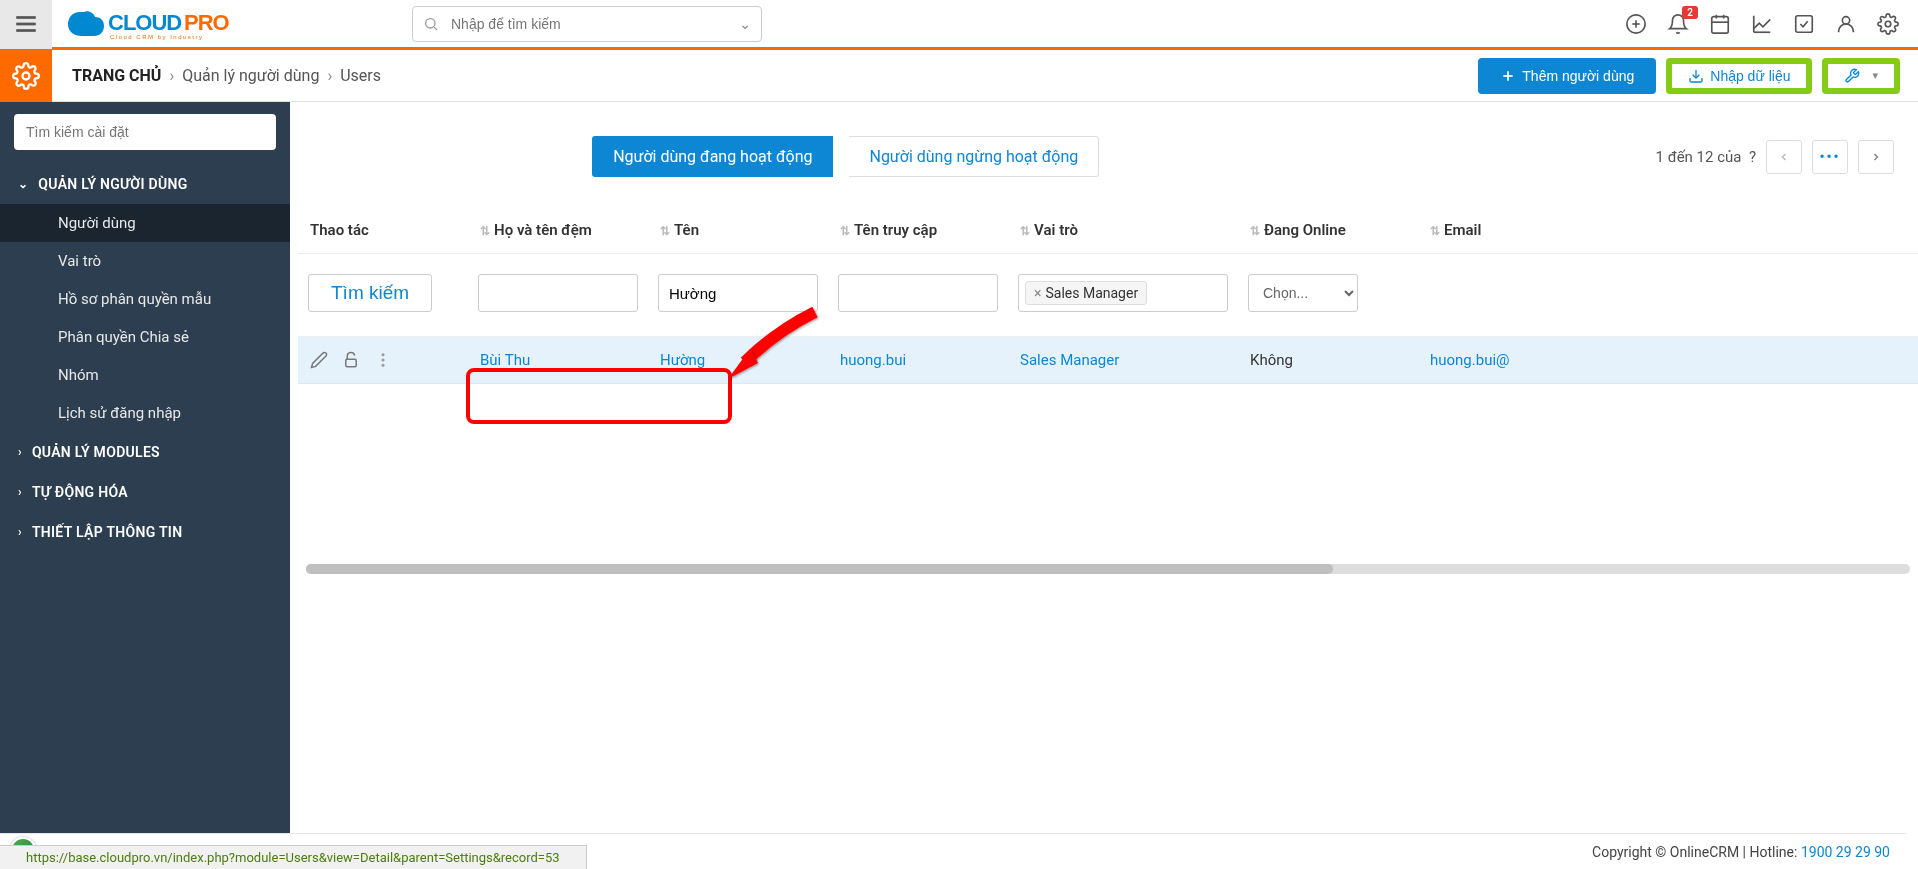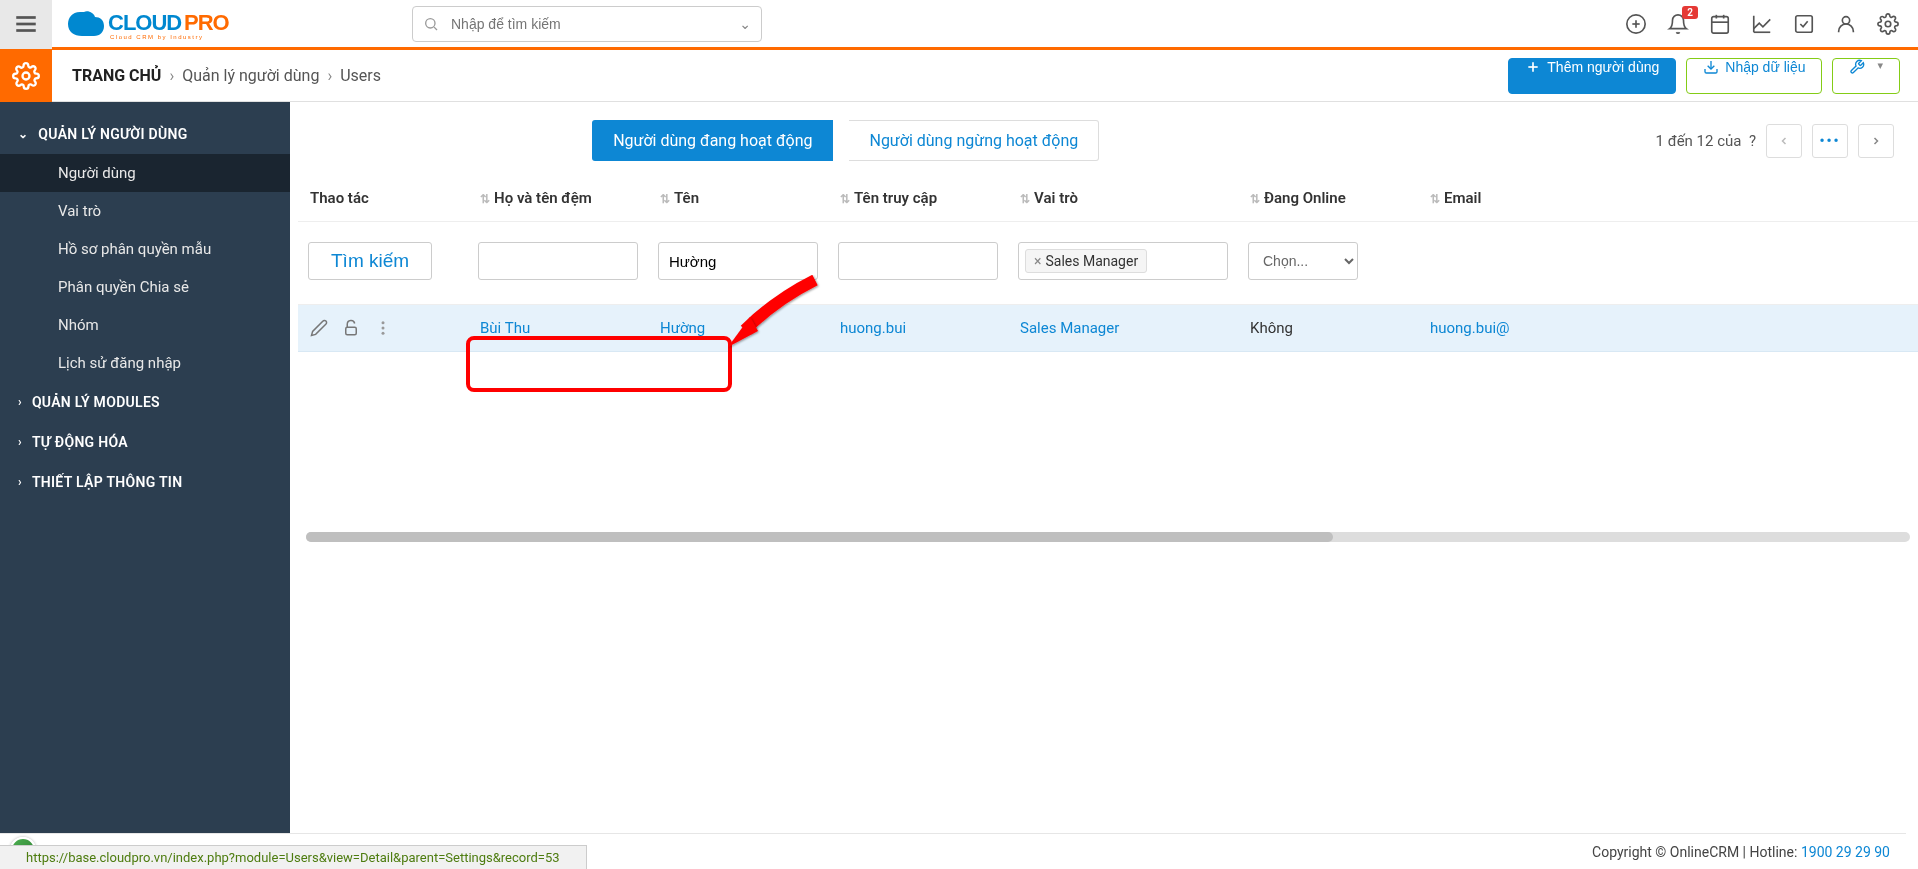--- a/index.html
+++ b/index.html
@@ -23,21 +23,21 @@
     
     .breadcrumb-bar { height: 52px; display: flex; align-items: center; border-bottom: 1px solid #e0e0e0; background: #fff; }
     .settings-tile { width: 52px; height: 52px; background: #ff6a00; display: flex; align-items: center; justify-content: center; }
     .settings-tile svg { width: 28px; height: 28px; stroke: #fff; }
     .breadcrumb { margin-left: 20px; display: flex; align-items: center; gap: 8px; font-size: 16px; }
     .breadcrumb .home { font-weight: 700; color: #222; }
     .breadcrumb .sep { color: #888; }
     .breadcrumb .item { color: #555; }
     
     .breadcrumb-actions { margin-left: auto; display: flex; gap: 10px; padding-right: 18px; }
-    .btn { height: 36px; border-radius: 4px; padding: 0 16px; border: 1px solid #84cc16; background: #fff; cursor: pointer; display: inline-flex; align-items: flex-start; gap: 6px; font-size: 14px; }
+    .btn { height: 36px; border-radius: 4px; padding: 0 16px; border: 6px solid #84cc16; background: #fff; cursor: pointer; display: inline-flex; align-items: center; gap: 6px; font-size: 14px; }
     .btn-primary { background: #0d87d4; border-color: #0d87d4; color: #fff; }
     .btn .chev-sm { margin-left: 6px; font-size: 11px; color: #888; }
     .btn-link-text { color: #0d87d4; }
     .btn svg { width: 16px; height: 16px; }
     
     
     .main { display: flex; height: calc(100vh - 105px); }
     
     
     .sidebar { width: 290px; background: #2c3e50; color: #fff; display: flex; flex-direction: column; padding: 12px 0; }
@@ -46,21 +46,21 @@
     .sidebar-group { }
     .sidebar-group-header { padding: 12px 18px; font-weight: 600; font-size: 14px; display: flex; align-items: center; gap: 10px; cursor: pointer; letter-spacing: 0.3px; }
     .sidebar-group-header .chev { font-size: 12px; }
     .sidebar-item { padding: 10px 18px 10px 58px; font-size: 15px; cursor: pointer; color: #e8e8e8; }
     .sidebar-item.active { background: #1a2530; font-weight: 400; }
     
     
     .content { flex: 1; background: #fff; overflow: auto; position: relative; display: flex; flex-direction: column; }
     
     .tabs-row { display: flex; align-items: center; padding: 18px 24px 14px; }
-    .tabs-center { margin: 0 auto; display: flex; gap: 16px; }
+    .tabs-center { margin: 16px auto; display: flex; gap: 16px; }
     .tab { padding: 10px 20px; font-size: 16px; cursor: pointer; border: 1px solid transparent; }
     .tab.active { background: #0d87d4; color: #fff; border-radius: 3px 0 0 3px; }
     .tab.inactive { color: #0d87d4; border: 1px solid #ddd; border-left: none; border-radius: 0 3px 3px 0; }
     
     .pager { margin-left: auto; display: flex; align-items: center; gap: 10px; }
     .pager-text { color: #555; font-size: 15px; }
     .pager-btn { width: 36px; height: 34px; border: 1px solid #ddd; border-radius: 3px; display: flex; align-items: center; justify-content: center; cursor: pointer; color: #888; }
     .pager-btn.more { color: #0d87d4; font-weight: 700; letter-spacing: 2px; }
     
     
@@ -216,20 +216,23 @@
           <path d="M14.7 6.3a1 1 0 0 0 0 1.4l1.6 1.6a1 1 0 0 0 1.4 0l3.77-3.77a6 6 0 0 1-7.94 7.94l-6.91 6.91a2.12 2.12 0 0 1-3-3l6.91-6.91a6 6 0 0 1 7.94-7.94l-3.76 3.76z"></path>
         </svg>
       <span class="chev-sm">▾</span>
     </button>
   </div>
 </div>
 
 <div class="main">
 
   <div class="sidebar">
+    <div class="sidebar-search">
+      <input type="text" placeholder="Tìm kiếm cài đặt" style="">
+    </div>
     <div class="sidebar-group">
       <div class="sidebar-group-header">
         <span class="chev">⌄</span>
         <span>QUẢN LÝ NGƯỜI DÙNG</span>
       </div>
       <div class="sidebar-item active">Người dùng</div>
       <div class="sidebar-item">Vai trò</div>
       <div class="sidebar-item">Hồ sơ phân quyền mẫu</div>
       <div class="sidebar-item">Phân quyền Chia sẻ</div>
       <div class="sidebar-item">Nhóm</div>

